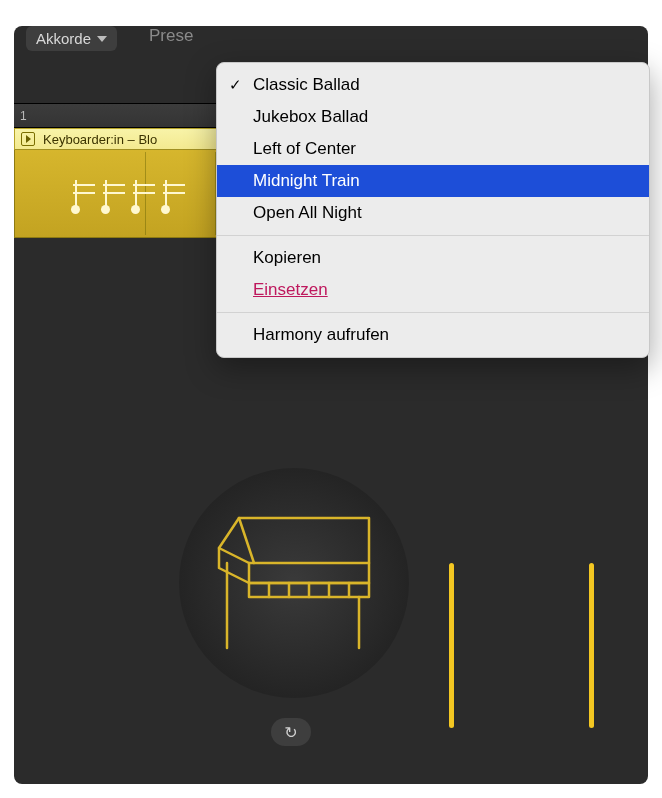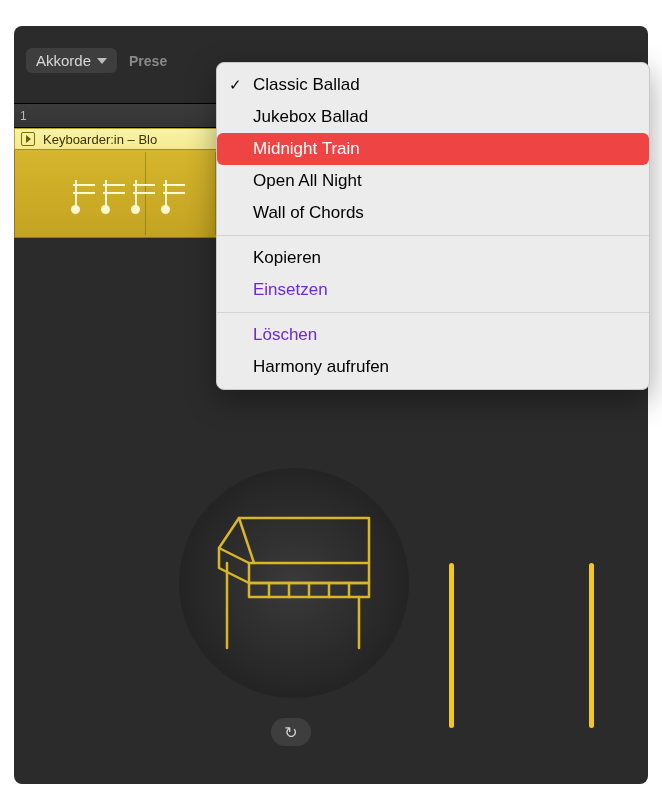--- a/index.html
+++ b/index.html
@@ -19,23 +19,23 @@
       bottom: 14px;
       background: #2b2b2b;
       border-radius: 8px;
       overflow: hidden;
       font-size: 14px;
       color: #e8e8e8;
     }
     .toolbar {
       height: 78px;
       display: flex;
-      align-items: center;
+      align-items: flex-start;
       padding: 0 12px 8px 12px;
-      gap: 12px;
+      gap: 32px;
       border-bottom: 1px solid #000;
     }
     .pill-button {
       background: #3e3e3e;
       border: none;
       color: #d8d8d8;
       font-size: 15px;
       font-weight: 500;
       padding: 4px 10px;
       border-radius: 6px;
@@ -45,22 +45,22 @@
       cursor: pointer;
     }
     .pill-button .chev {
       width: 0; height: 0;
       border-left: 5px solid transparent;
       border-right: 5px solid transparent;
       border-top: 6px solid #bdbdbd;
     }
     .toolbar-label {
       color: #8a8a8a;
-      font-size: 14px;
-      font-weight: 700;
+      font-size: 17px;
+      font-weight: 400;
     }
     .ruler {
       height: 24px;
       background: linear-gradient(#3c3c3c, #343434);
       border-bottom: 1px solid #000;
       position: relative;
       padding-left: 6px;
       display: flex;
       align-items: center;
       font-size: 12px;
@@ -198,26 +198,26 @@
     }
     .menu-item {
       display: flex;
       align-items: center;
       padding: 4px 16px 4px 36px;
       position: relative;
       height: 32px;
       cursor: default;
     }
     .menu-item.highlight {
-      background: #ef4444;
+      background: #1d4ed8;
       color: #fff;
-      border-radius: 6px;
     }
     .menu-item.disabled {
-      color: #6d28d9;
+      color: #be185d;
+      text-decoration: underline;
     }
     .menu-item .check {
       position: absolute;
       left: 12px;
       font-size: 15px;
     }
     .menu-sep {
       height: 1px;
       background: #d2d2d2;
       margin: 6px 0;
@@ -300,40 +300,37 @@
 </div>
 
 <div class="menu">
   <div class="menu-item">
     <span class="check">✓</span>
     <span>Classic Ballad</span>
   </div>
   <div class="menu-item">
     <span>Jukebox Ballad</span>
   </div>
+  <div class="menu-item">
+    <span>Left of Center</span>
+  </div>
   <div class="menu-item highlight">
     <span>Midnight Train</span>
   </div>
   <div class="menu-item">
     <span>Open All Night</span>
   </div>
-  <div class="menu-item">
-    <span>Wall of Chords</span>
-  </div>
 
   <div class="menu-sep"></div>
 
   <div class="menu-item">
     <span>Kopieren</span>
   </div>
   <div class="menu-item disabled">
     <span>Einsetzen</span>
   </div>
 
   <div class="menu-sep"></div>
 
-  <div class="menu-item disabled">
-    <span>Löschen</span>
-  </div>
   <div class="menu-item">
     <span>Harmony aufrufen</span>
   </div>
 </div>
 
 </body></html>

